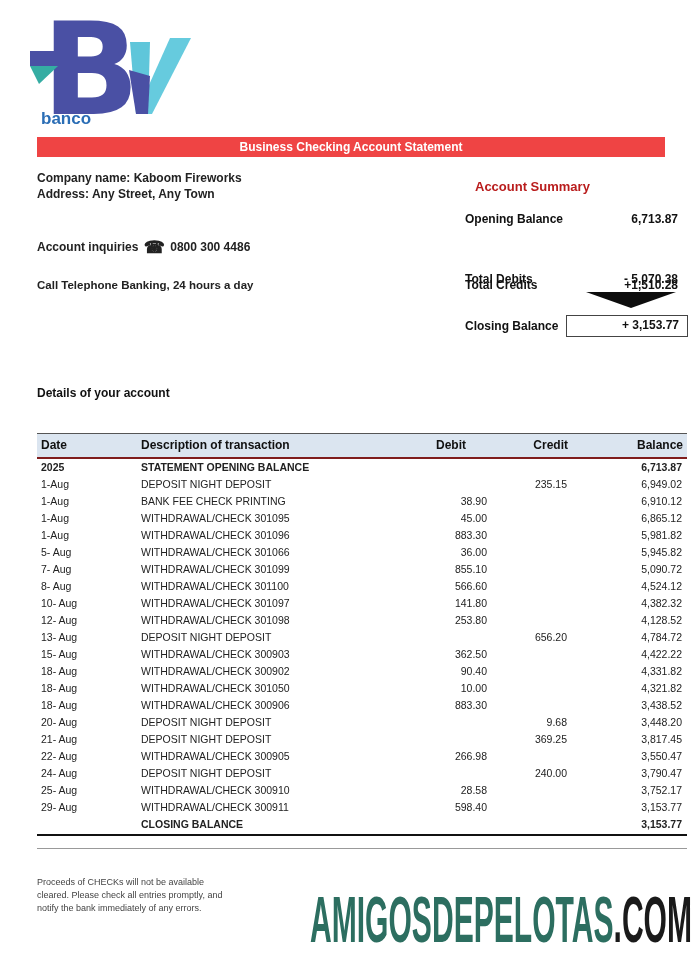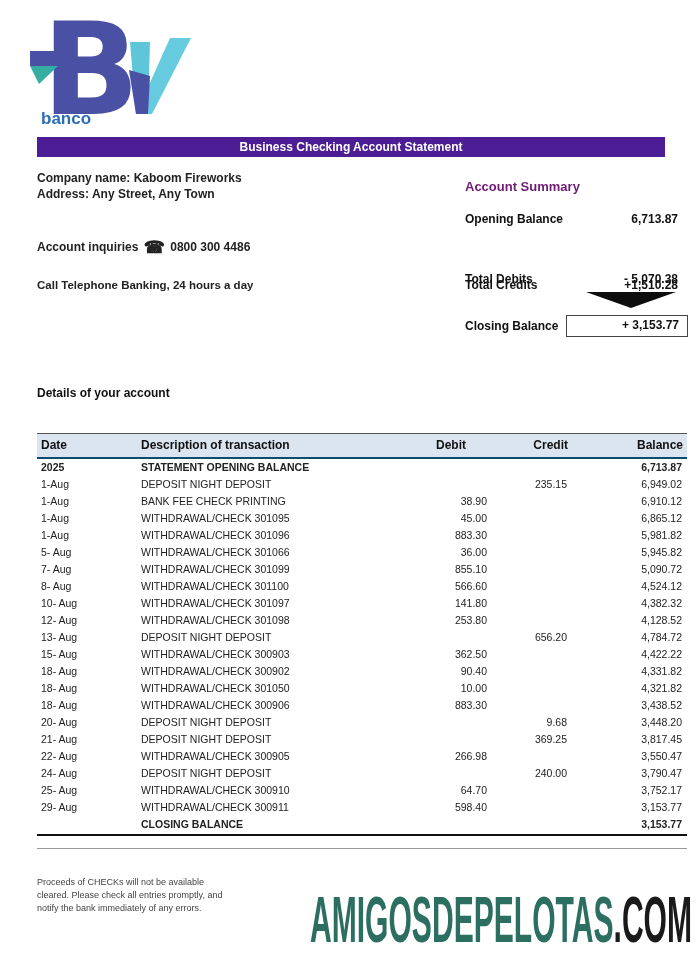--- a/index.html
+++ b/index.html
@@ -5,36 +5,36 @@
   * { margin: 0; padding: 0; box-sizing: border-box; }
   html, body { background: #ffffff; }
   body { font-family: "Liberation Sans", sans-serif; color: #1a1a1a; }
   .page { position: relative; width: 698px; height: 970px; background: #ffffff; overflow: hidden; }
 
   
   .logo { position: absolute; left: 30px; top: 10px; }
 
   
   .title-bar { position: absolute; left: 37px; top: 137px; width: 628px; height: 20px;
-    background: #4c1d95; color: #ffffff; font-size: 12px; font-weight: bold;
+    background: #ef4444; color: #ffffff; font-size: 12px; font-weight: bold;
     text-align: center; line-height: 20px; }
 
   
   .company-block { position: absolute; left: 37px; top: 170px; font-size: 12px;
     font-weight: bold; line-height: 16px; color: #222; }
 
   .inquiries { position: absolute; left: 37px; top: 237px; font-size: 12px;
     font-weight: bold; color: #222; }
   .inquiries .phone-glyph { font-size: 17px; vertical-align: -2px; padding: 0 2px; }
   .call-line { position: absolute; left: 37px; top: 279px; font-size: 11.5px;
     font-weight: bold; color: #222; }
 
   
   .summary { position: absolute; left: 463px; top: 179px; width: 225px; height: 170px; }
-  .summary-title { position: absolute; left: 2px; top: 0; font-size: 13px; font-weight: bold; color: #701a75; }
+  .summary-title { position: absolute; left: 12px; top: 0; font-size: 13px; font-weight: bold; color: #b91c1c; }
   .sum-row { position: absolute; left: 2px; width: 221px; font-size: 12px; font-weight: bold; color: #111; text-decoration: underline; }
   .sum-row .sum-label { float: left; }
   .sum-row .sum-value { float: right; padding-right: 8px; }
   .sum-row-0 { top: 33px; }
   .sum-row-1 { top: 63px; margin-top: 36px; }
   .sum-row-2 { top: 93px; }
   .down-arrow { position: absolute; right: 12px; top: 113px; width: 0; height: 0;
     border-left: 45px solid transparent; border-right: 45px solid transparent;
     border-top: 16px solid #0d0d0d; }
   .closing-label { position: absolute; left: 2px; top: 140px; font-size: 12px; font-weight: bold; color: #111; }
@@ -50,21 +50,21 @@
 
   
   .txn-table { position: absolute; left: 37px; top: 433px; width: 650px;
     border-collapse: collapse; table-layout: fixed; }
   .txn-table col.c-date { width: 100px; }
   .txn-table col.c-desc { width: 255px; }
   .txn-table col.c-debit { width: 100px; }
   .txn-table col.c-credit { width: 80px; }
   .txn-table col.c-balance { width: 115px; }
   .txn-table thead th { background: #dbe5f0; font-size: 12px; font-weight: bold; color: #111;
-    border-top: 1.5px solid #555; border-bottom: 2px solid #0c4a6e;
+    border-top: 1.5px solid #555; border-bottom: 2px solid #7f1d1d;
     height: 24px; padding: 2px 2px; }
   .txn-table thead th.h-left { text-align: left; padding-left: 4px; }
   .txn-table thead th.h-right { text-align: right; padding-right: 4px; }
   .txn-table thead th.h-debit { padding-right: 26px; }
   .txn-table td { font-size: 10.5px; color: #222; padding: 1.5px 2px; line-height: 14px;
     white-space: nowrap; overflow: hidden; }
   .txn-table td.t-left { text-align: left; padding-left: 4px; }
   .txn-table td.t-right { text-align: right; padding-right: 5px; }
   .txn-table tr.bold td { font-weight: bold; }
   .txn-table tbody tr:first-child td { }
@@ -294,21 +294,21 @@
         <tr>
           <td class="t-left">24- Aug</td>
           <td class="t-left">DEPOSIT NIGHT DEPOSIT</td>
           <td class="t-right"></td>
           <td class="t-right">240.00</td>
           <td class="t-right">3,790.47</td>
         </tr>
         <tr>
           <td class="t-left">25- Aug</td>
           <td class="t-left">WITHDRAWAL/CHECK 300910</td>
-          <td class="t-right">64.70</td>
+          <td class="t-right">28.58</td>
           <td class="t-right"></td>
           <td class="t-right">3,752.17</td>
         </tr>
         <tr>
           <td class="t-left">29- Aug</td>
           <td class="t-left">WITHDRAWAL/CHECK 300911</td>
           <td class="t-right">598.40</td>
           <td class="t-right"></td>
           <td class="t-right">3,153.77</td>
         </tr>

